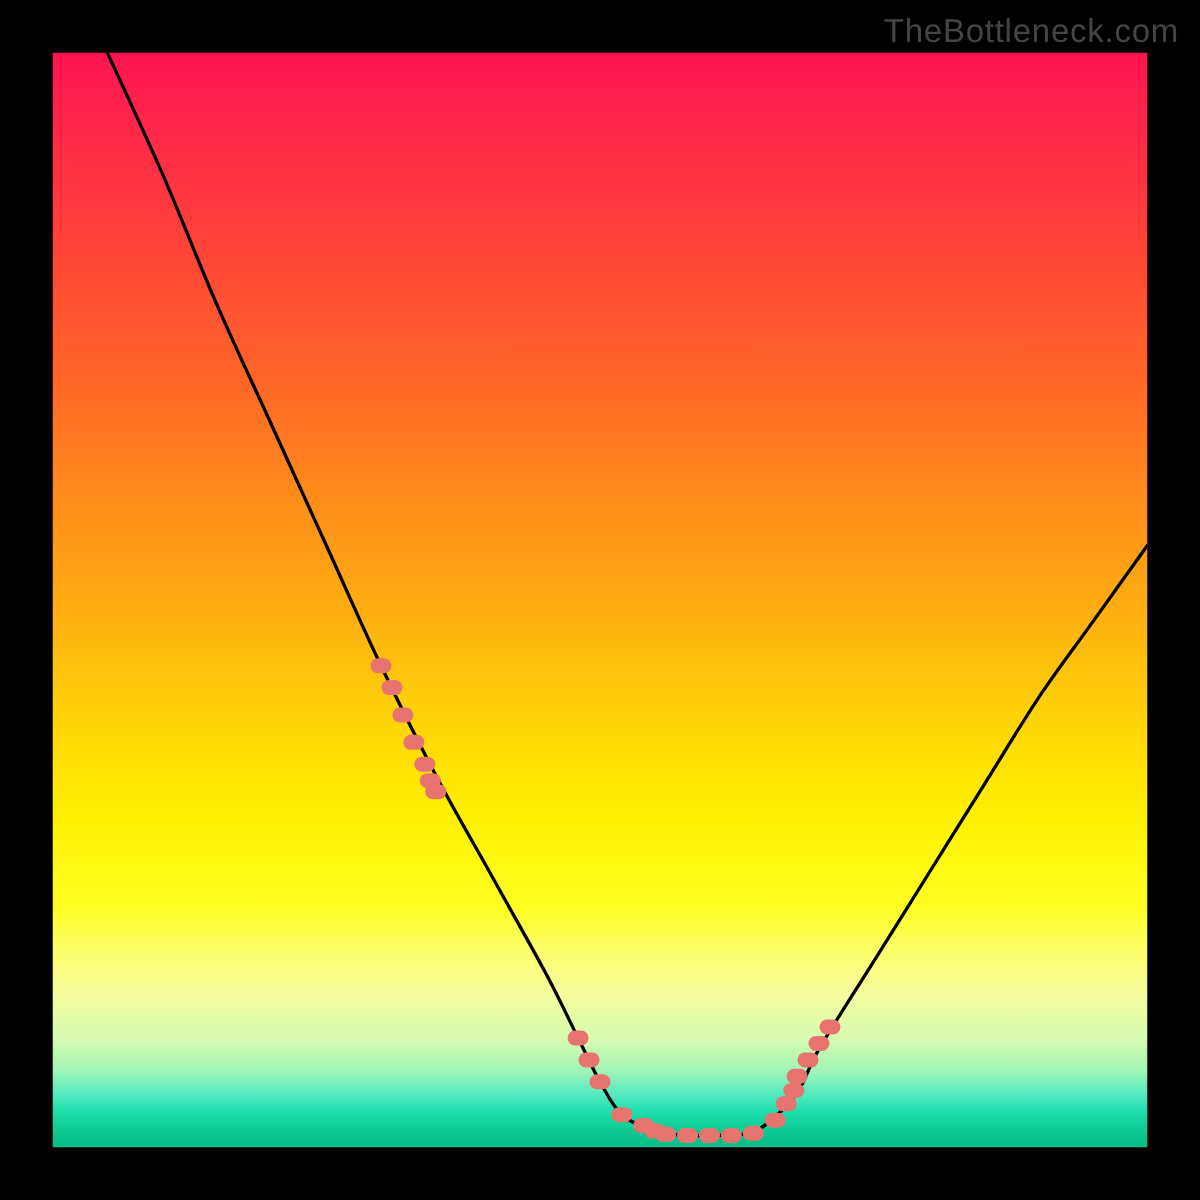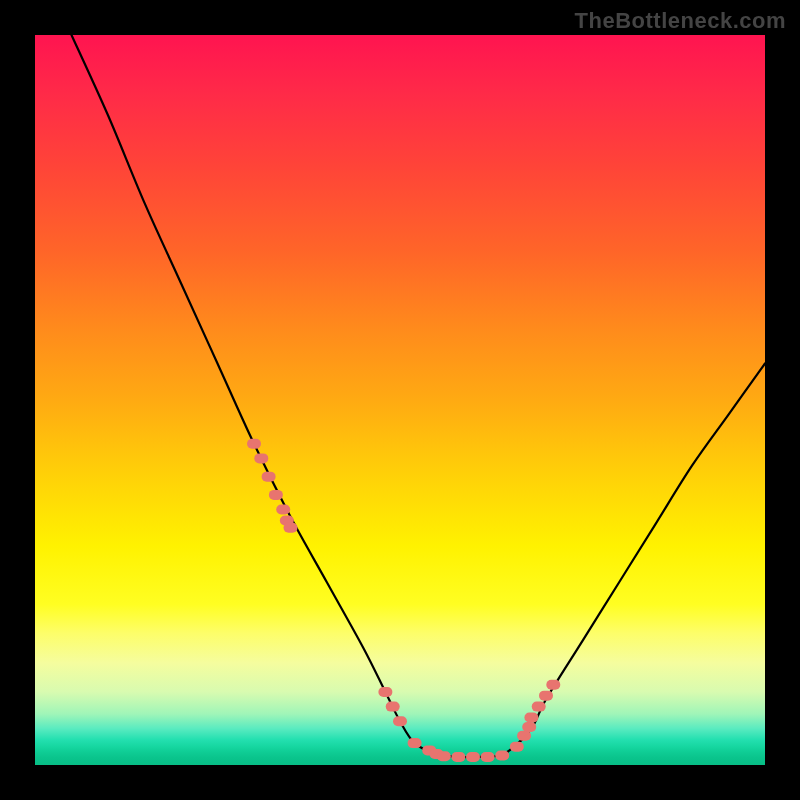--- a/index.html
+++ b/index.html
@@ -16,21 +16,21 @@
     width: 800px;
     height: 800px;
   }
   .watermark {
     position: absolute;
     top: 8px;
     right: 14px;
     color: #444;
     font-family: Arial, Helvetica, sans-serif;
     font-size: 22px;
-    font-weight: 700;
+    font-weight: 400;
     letter-spacing: 0.5px;
     z-index: 10;
   }
   .plot-area {
     position: absolute;
     left: 35px;
     top: 35px;
     width: 730px;
     height: 730px;
     overflow: hidden;

